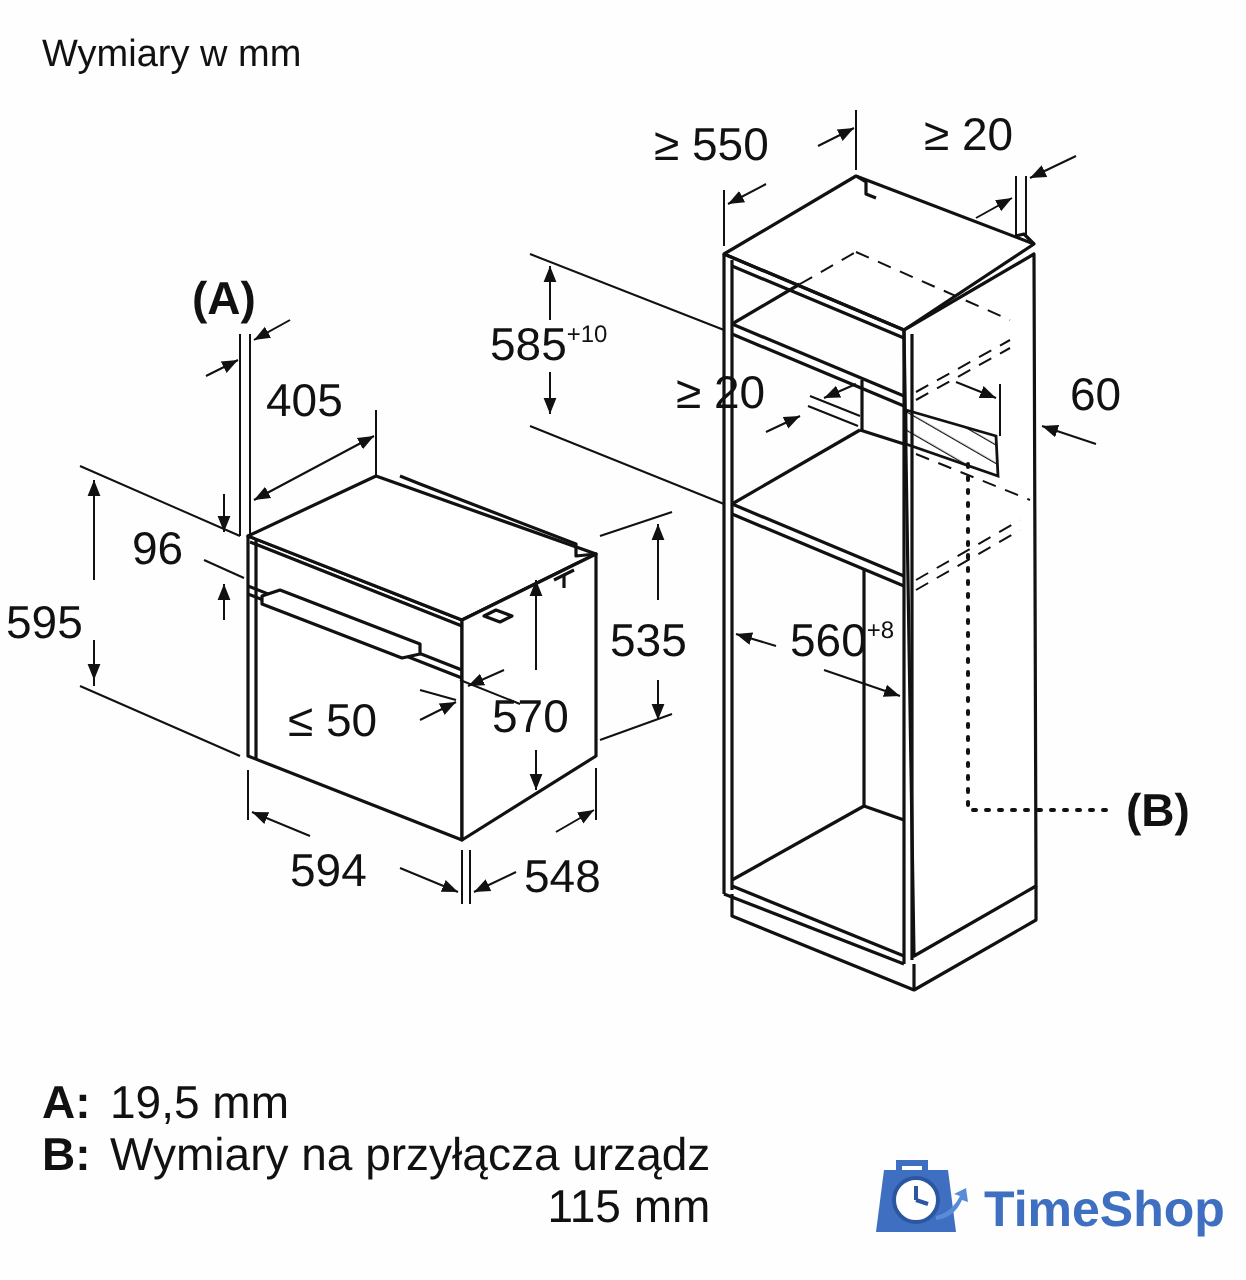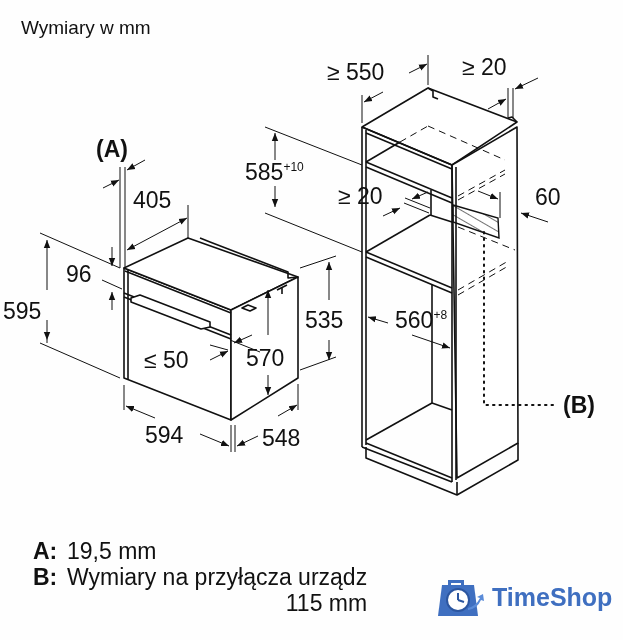--- a/index.html
+++ b/index.html
@@ -2,25 +2,25 @@
 <html><head>
 <meta charset="utf-8">
 <style>
   html, body { margin:0; padding:0; background:#fefefe; }
   body { width:623px; height:640px; position:relative; overflow:hidden; font-family:"Liberation Sans", sans-serif; color:#111; }
   .title { position:absolute; left:21px; top:17px; font-size:19px; }
   svg.drawing { position:absolute; left:0; top:0; }
   .dim { font-family:"Liberation Sans", sans-serif; font-size:23px; fill:#111; }
   .sup { font-size:12px; }
   .lbl-bold { font-weight:bold; }
-  .legend { position:absolute; left:21px; top:538px; font-size:23px; line-height:26px;margin-left:12px; }
+  .legend { position:absolute; left:21px; top:538px; font-size:23px; line-height:26px; }
   .legend .row { white-space:nowrap; }
   .legend .key { font-weight:bold; display:inline-block; width:34px; }
   .legend .indent { padding-left:37px;text-align:right; }
-  .logo { position:absolute; left:430px; top:574px; display:flex; align-items:center; background:#fefefe; padding-left:4px; }
+  .logo { position:absolute; left:430px; top:574px; display:flex; align-items:flex-end; background:#fefefe; padding-left:4px; }
   .logo-text { font-size:25px; font-weight:bold; color:#3f6fc0; margin-left:6px; letter-spacing:0; }
 </style>
 </head>
 <body>
 
 <div class="title">Wymiary w mm</div>
 
 <svg class="drawing" width="623" height="640" viewBox="0 0 623 640" xmlns="http://www.w3.org/2000/svg">
   <defs>
     <marker id="arr" viewBox="0 0 10 10" refX="10" refY="5" markerWidth="8" markerHeight="8" orient="auto-start-reverse">

